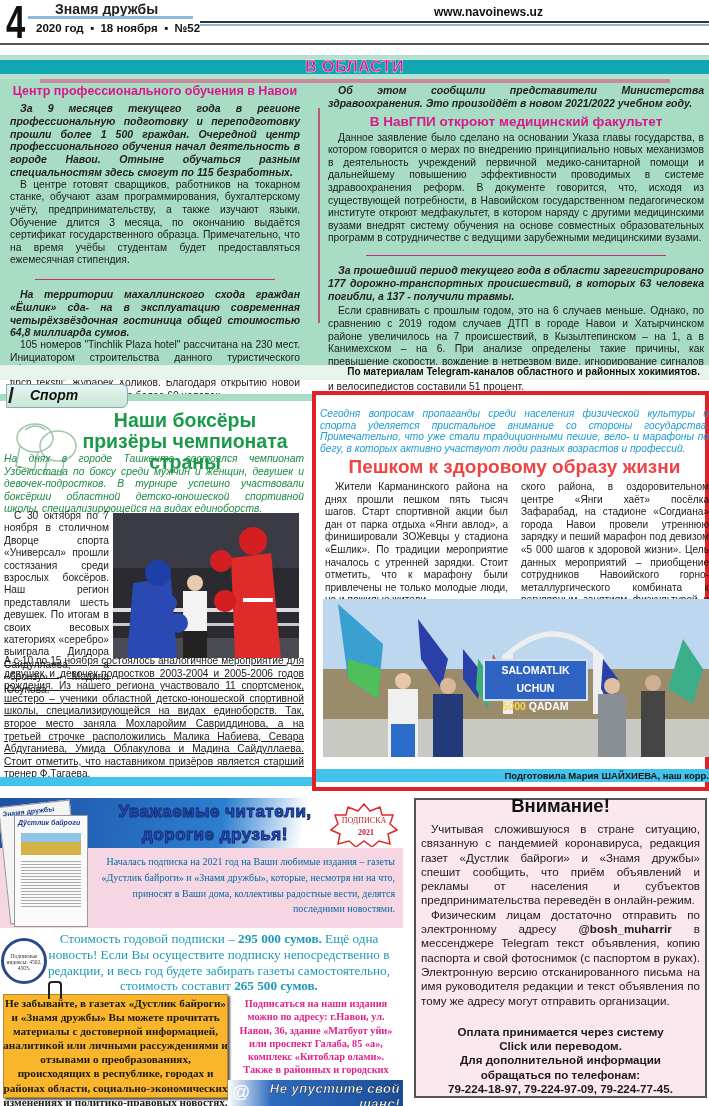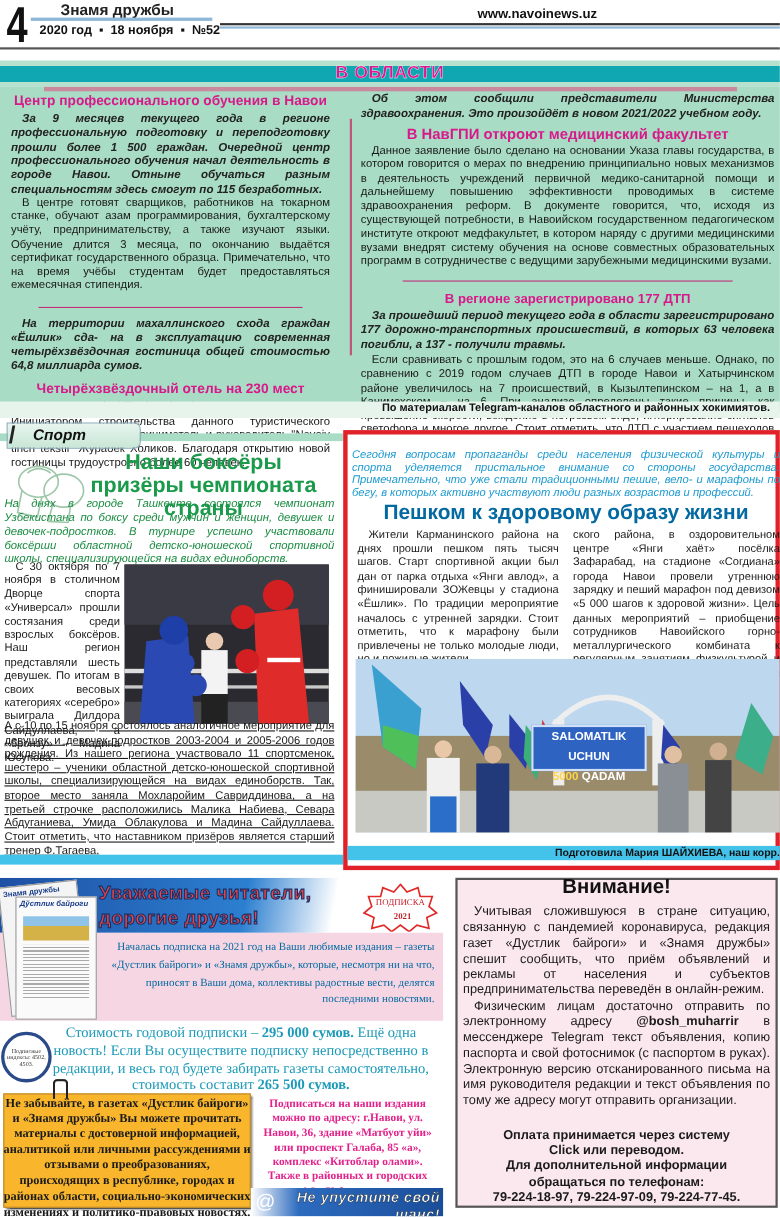--- a/index.html
+++ b/index.html
@@ -36,32 +36,32 @@
   #sport-slash { left: 8px; top: 383px; font-size: 22px; font-weight: bold; color: #222; }
   #gloves { left: 10px; top: 408px; width: 75px; height: 68px; }
   #boxing-title { left: 70px; top: 410px; width: 230px; text-align: center; font-size: 19.5px; line-height: 21px; font-weight: bold; color: #1a9a4a; }
   #boxing-lead { left: 4px; top: 453px; width: 300px; font-style: italic; font-size: 10.3px; line-height: 12.5px; color: #1b8c42; text-align: justify; font-weight: 500; }
   #boxing-p1 { left: 4px; top: 510px; width: 105px; }
   #boxing-photo { left: 113px; top: 513px; width: 186px; height: 145px; overflow: hidden; }
   #boxing-p2 { left: 4px; top: 655px; width: 300px; text-decoration: underline; }
   
   #walk-frame { left: 312px; top: 391px; width: 397px; height: 400px; border: 4px solid #e02127; background: #fff; }
   #walk-lead { left: 320px; top: 408px; width: 389px; font-style: italic; font-size: 10.2px; line-height: 11.7px; color: #1d9ad0; text-align: justify; }
-  #walk-title { left: 320px; top: 456px; width: 389px; text-align: center; font-size: 19px; font-weight: bold; color: #0369a1; }
+  #walk-title { left: 320px; top: 456px; width: 389px; text-align: center; font-size: 19px; font-weight: bold; color: #ef4444; }
   #walk-col1 { left: 325px; top: 481px; width: 183px; }
   #walk-col2 { left: 521px; top: 481px; width: 188px; }
   #walk-photo { left: 323px; top: 599px; width: 386px; height: 158px; overflow: hidden; }
   #walk-credit-bar { left: 316px; top: 769px; width: 393px; height: 13px; background: #43c2ea; }
   #walk-credit { left: 316px; top: 769px; width: 393px; text-align: right; font-size: 9.5px; font-weight: bold; line-height: 13px; white-space: nowrap; overflow: hidden; }
   #cyan-strip { left: 0; top: 777px; width: 312px; height: 9px; background: #43c2ea; }
   
   #sub-ad { left: 0; top: 798px; width: 403px; height: 308px; background: #fff; overflow: hidden; }
   #sub-top { left: 0; top: 0; width: 403px; height: 50px; background: linear-gradient(100deg, #1e4fa3 0%, #2c7fd0 55%, #fff 75%, #fff 100%); }
   #sub-pinkband { left: 0; top: 50px; width: 403px; height: 80px; background: #f7d6e3; }
-  #sub-title { left: 90px; top: 2px; width: 250px; font-size: 17px; font-weight: bold; color: #ef4444; line-height: 23px; -webkit-text-stroke: 1px #1a2f66; letter-spacing: 0.5px; }
+  #sub-title { left: 90px; top: 2px; width: 250px; text-align: center; font-size: 17px; font-weight: bold; color: #1d4ed8; line-height: 23px; -webkit-text-stroke: 1px #1a2f66; letter-spacing: 0.5px; }
   #sub-stamp { left: 330px; top: 5px; width: 68px; height: 44px; }
   #sub-papers { left: 4px; top: 5px; width: 86px; height: 120px; }
   #sub-text1 { left: 95px; top: 56px; width: 300px; text-align: right; font-family: "Liberation Serif", serif; font-size: 10px; line-height: 15.8px; color: #0369a1; }
   #sub-text2 { left: 40px; top: 133px; width: 358px; text-align: center; font-family: "Liberation Serif", serif; font-size: 13.2px; line-height: 15.8px; color: #1c9ab8; }
   #sub-circle { left: 1px; top: 140px; width: 46px; height: 46px; border: 3px solid #2a4a8a; border-radius: 50%; background: #fff; font-family: "Liberation Serif", serif; font-size: 5.5px; text-align: center; padding-top: 12px; color: #333; line-height: 6px; }
   #sub-yellow { left: 3px; top: 196px; width: 225px; height: 104px; background: #f9b62c; border: 1px solid #b9862a; box-shadow: 2px 2px 2px #555; }
   #sub-yellow-text { left: 3px; top: 198px; width: 225px; text-align: center; font-family: "Liberation Serif", serif; font-weight: bold; font-size: 11.2px; line-height: 14.1px; color: #1a1a1a; }
   #sub-clip { left: 48px; top: 183px; width: 14px; height: 18px; border: 2px solid #222; border-bottom: none; border-radius: 4px 4px 0 0; }
   #sub-pink-text { left: 232px; top: 199px; width: 168px; text-align: center; font-family: "Liberation Serif", serif; font-weight: bold; font-size: 10.3px; line-height: 13.3px; color: #e2228b; }
   #sub-bottom { left: 228px; top: 282px; width: 175px; height: 26px; background: linear-gradient(90deg, #fff 0%, #2d6bbf 25%, #1a4d99 100%); }
@@ -98,34 +98,32 @@
 
 <div class="abs" id="r-left">
   <div>
     <div class="pink-h" style="font-size:12.5px;margin-bottom:4px;">Центр профессионального обучения в Навои</div>
     <p class="italic-lead indent">За 9 месяцев текущего года в регионе профессиональную подготовку и переподготовку прошли более 1 500 граждан. Очередной центр профессионального обучения начал деятельность в городе Навои. Отныне обучаться разным специальностям здесь смогут по 115 безработных.</p>
     <p class="body-t indent">В центре готовят сварщиков, работников на токарном станке, обучают азам программирования, бухгалтерскому учёту, предпринимательству, а также изучают языки. Обучение длится 3 месяца, по окончанию выдаётся сертификат государственного образца. Примечательно, что на время учёбы студентам будет предоставляться ежемесячная стипендия.</p>
   </div>
   <div class="divider-pink" style="width:240px;margin-top:12px;"></div>
   <div>
     <p class="italic-lead indent" style="font-weight:normal;font-weight:600;">На территории махаллинского схода граждан «Ёшлик» сда- на в эксплуатацию современная четырёхзвёздочная гостиница общей стоимостью 64,8 миллиарда сумов.</p>
-    <div class="pink-h" style="font-size:12.5px;margin:7px 0 5px;">Четырёхзвёздочный отель на 230 мест</div>
     <p class="body-t indent">105 номеров "Tinchlik Plaza hotel" рассчитана на 230 мест. Инициатором строительства данного туристического объекта является предприниматель и руководитель "Navoiy tinch tekstil" Журабек Холиков. Благодаря открытию новой гостиницы трудоустроено более 60 человек.</p>
   </div>
 </div>
 
 <div class="abs" id="r-right">
   <div>
     <p class="italic-lead indent">Об этом сообщили представители Министерства здравоохранения. Это произойдёт в новом 2021/2022 учебном году.</p>
     <div class="pink-h" style="font-size:13.5px;margin:4px 0 3px;">В НавГПИ откроют медицинский факультет</div>
     <p class="body-t indent">Данное заявление было сделано на основании Указа главы государства, в котором говорится о мерах по внедрению принципиально новых механизмов в деятельность учреждений первичной медико-санитарной помощи и дальнейшему повышению эффективности проводимых в системе здравоохранения реформ. В документе говорится, что, исходя из существующей потребности, в Навоийском государственном педагогическом институте откроют медфакультет, в котором наряду с другими медицинскими вузами внедрят систему обучения на основе совместных образовательных программ в сотрудничестве с ведущими зарубежными медицинскими вузами.</p>
   </div>
   <div class="divider-pink" style="width:300px;margin-top:10px;margin-bottom:8px;"></div>
   <div>
-    <div class="pink-h" style="font-size:12px;margin-bottom:3px;">В регионе зарегистрировано 177 ДТП</div>
     <p class="italic-lead indent">За прошедший период текущего года в области зарегистрировано 177 дорожно-транспортных происшествий, в которых 63 человека погибли, а 137 - получили травмы.</p>
     <p class="body-t indent" style="margin-top:3px;">Если сравнивать с прошлым годом, это на 6 случаев меньше. Однако, по сравнению с 2019 годом случаев ДТП в городе Навои и Хатырчинском районе увеличилось на 7 происшествий, в Кызылтепинском – на 1, а в Канимехском – на 6. При анализе определены такие причины, как превышение скорости, вождение в нетрезвом виде, игнорирование сигналов светофора и многое другое. Стоит отметить, что ДТП с участием пешеходов и велосипедистов составили 51 процент.</p>
   </div>
 </div>
 
 <div class="abs" id="source-strip"></div>
 <div class="abs" id="source-text">По материалам Telegram-каналов областного и районных хокимиятов.</div>
 
 <div class="abs" id="sport-bar"></div>
 <div class="abs" id="sport-tab"></div>

